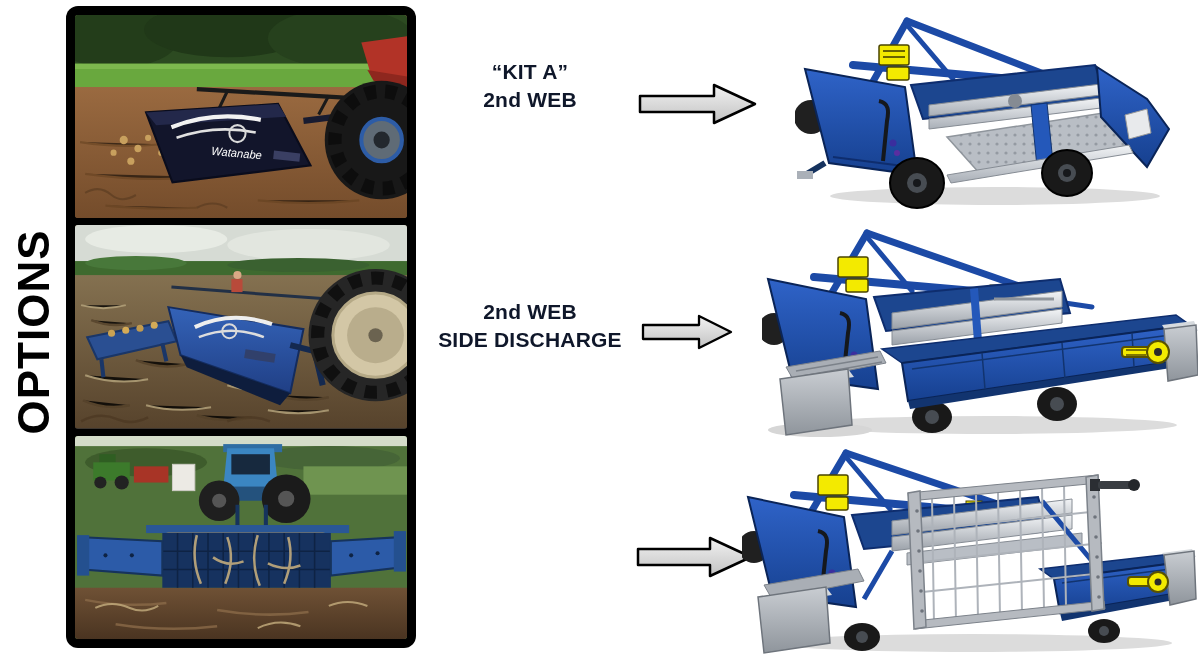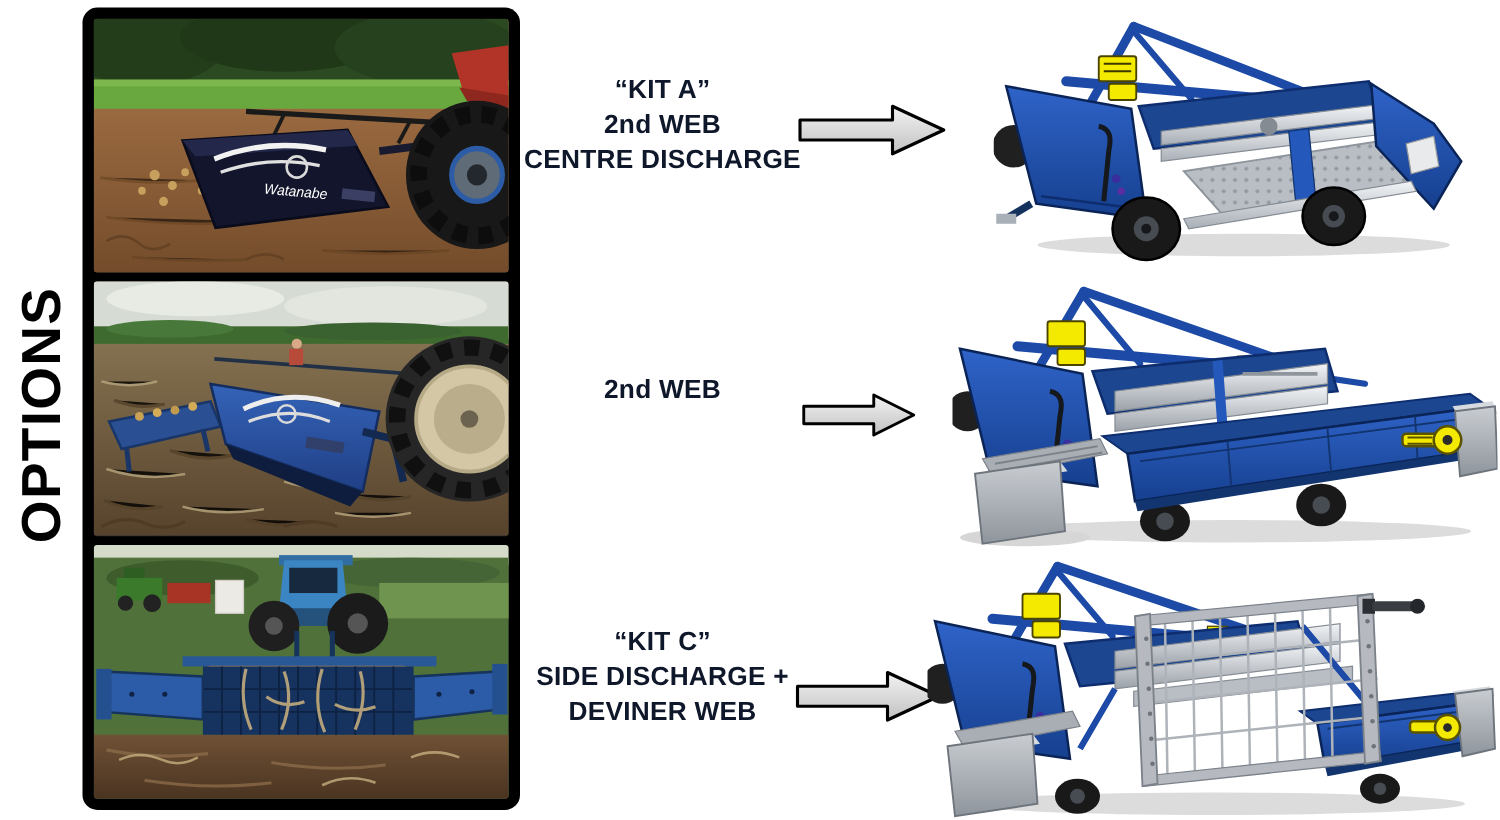--- a/index.html
+++ b/index.html
@@ -246,29 +246,24 @@
             <path d="M180,190 q20,-10 42,-2"></path>
             <path d="M250,168 q18,-8 38,0"></path>
         </g>
       </svg>
     </div>
   </div>
 
   <div class="kit-label" id="kit-a-label">
     <div>“KIT A”</div>
     <div>2nd WEB</div>
-    <div>CENTRE DISCHARGE</div>
   </div>
   <div class="kit-label" id="kit-b-label">
     <div>2nd WEB</div>
-  </div>
-  <div class="kit-label" id="kit-c-label">
-    <div>“KIT C”</div>
-    <div>SIDE DISCHARGE +</div>
-    <div>DEVINER WEB</div>
+    <div>SIDE DISCHARGE</div>
   </div>
 
   <svg class="arrow" id="arrow-a" viewBox="0 0 120 44">
     <defs>
         <linearGradient id="arGradA" x1="0" y1="0" x2="0" y2="1">
       <stop offset="0" stop-color="#f2f2f2"></stop>
           <stop offset="1" stop-color="#c2c2c2"></stop>
         </linearGradient>
       </defs>
     <polygon points="2,14 76,14 76,3 117,22 76,41 76,30 2,30" fill="url(#arGradA)" stroke="#000" stroke-width="2.5" stroke-linejoin="round"></polygon>

